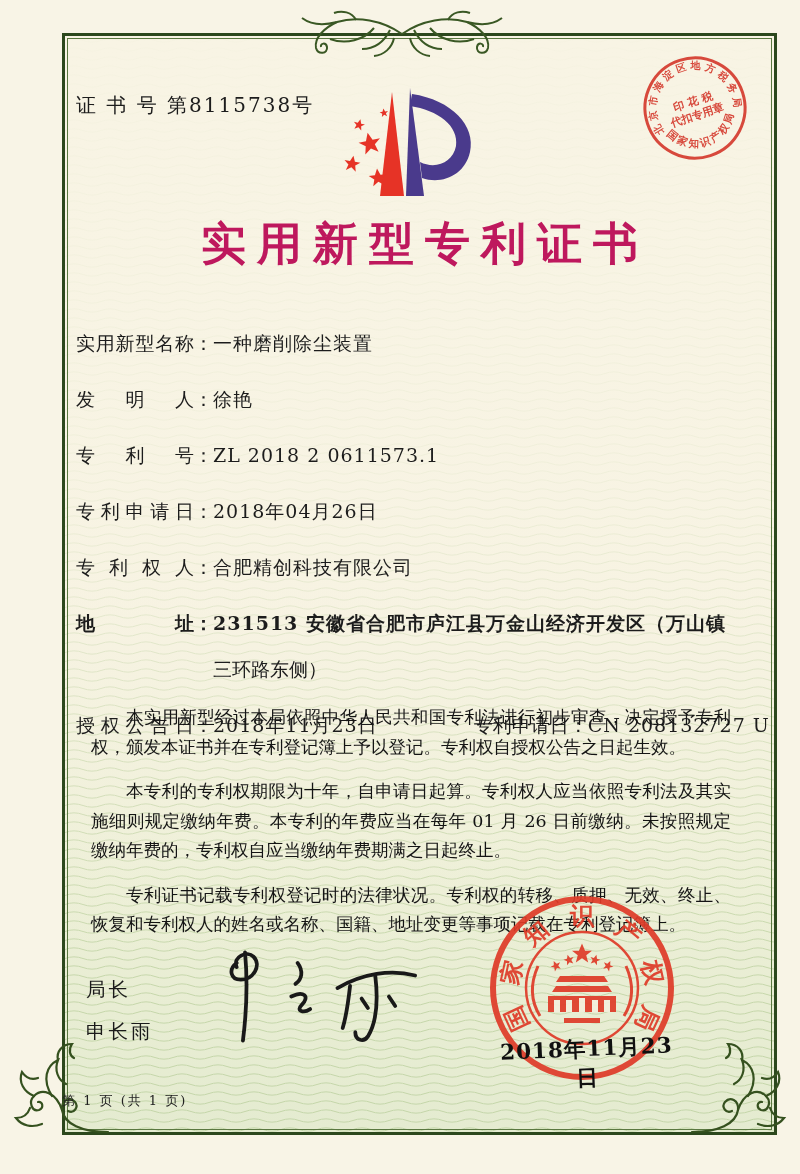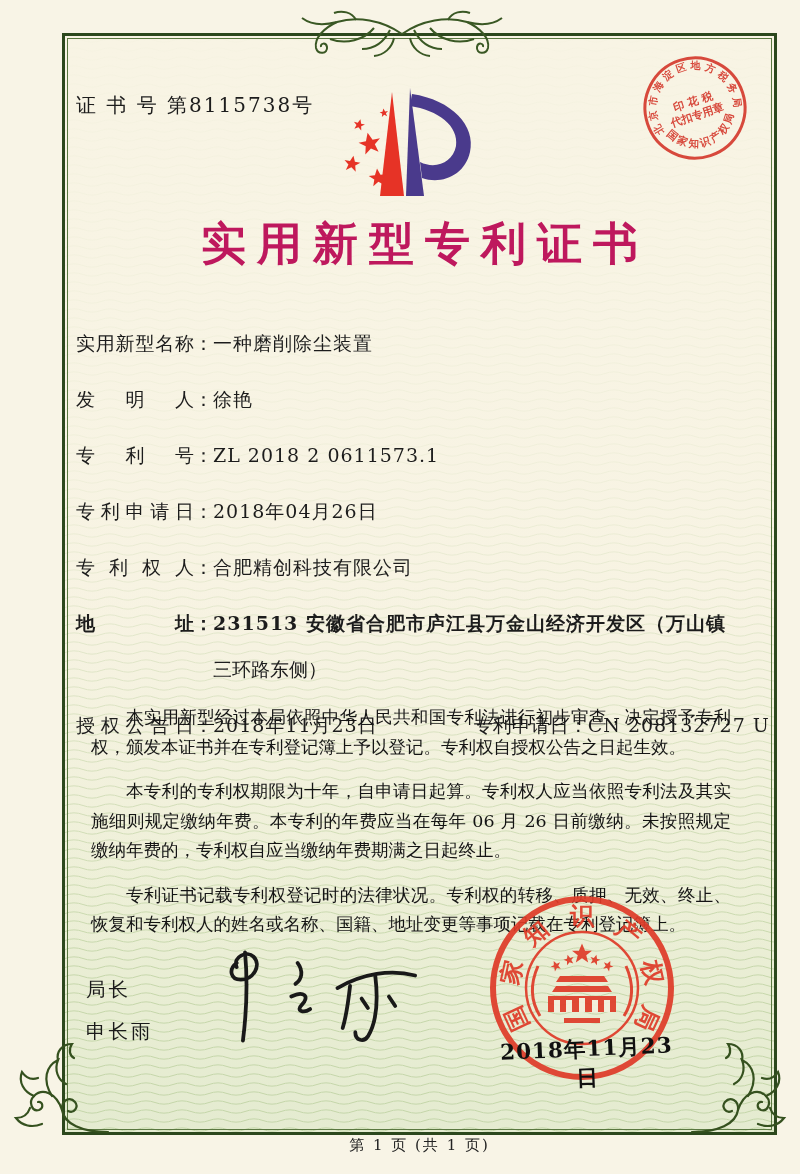--- a/index.html
+++ b/index.html
@@ -56,22 +56,22 @@
   .official{left:86px;font-size:19.5px;letter-spacing:3px;z-index:5;color:#1a1a1a;}
   .sig{left:205px;top:944px;z-index:5;}
   .seal{left:482px;top:888px;z-index:4;}
   .seal-date{
     left:492px;top:1034px;width:190px;text-align:center;z-index:5;
     font-size:21.5px;font-weight:bold;color:#101010;letter-spacing:1px;
     transform:rotate(-2.5deg);
   }
   .stamp{left:633px;top:46px;z-index:5;}
   .footer{
-    left:62px;top:1092px;width:715px;text-align:center;z-index:4;
-    font-size:15px;letter-spacing:2px;color:#222;margin-top:44px;
+    left:62px;top:1092px;width:715px;z-index:4;
+    font-size:13px;letter-spacing:2px;color:#222;
   }
   .ornament{z-index:4;pointer-events:none;}
 </style>
 </head>
 <body>
 
 <div class="abs inner-bg"></div>
 
 <svg class="abs waves" width="709" height="1096" viewBox="0 0 709 1096" preserveAspectRatio="none">
   <defs>
@@ -182,21 +182,21 @@
       <span class="flabel">授权公告日</span><span class="fcolon">：</span><span class="fvalue">2018年11月23日</span>
     </span>
     <span class="grant-right">
       <span>专利申请日</span><span class="fcolon">：</span><span class="fvalue">CN 208132727 U</span>
     </span>
   </div>
 </div>
 
 <div class="abs body-text">
   <p>本实用新型经过本局依照中华人民共和国专利法进行初步审查，决定授予专利权，颁发本证书并在专利登记簿上予以登记。专利权自授权公告之日起生效。</p>
-  <p>本专利的专利权期限为十年，自申请日起算。专利权人应当依照专利法及其实施细则规定缴纳年费。本专利的年费应当在每年 06 月 26 日前缴纳。未按照规定缴纳年费的，专利权自应当缴纳年费期满之日起终止。</p>
+  <p>本专利的专利权期限为十年，自申请日起算。专利权人应当依照专利法及其实施细则规定缴纳年费。本专利的年费应当在每年 01 月 26 日前缴纳。未按照规定缴纳年费的，专利权自应当缴纳年费期满之日起终止。</p>
   <p>专利证书记载专利权登记时的法律状况。专利权的转移、质押、无效、终止、恢复和专利权人的姓名或名称、国籍、地址变更等事项记载在专利登记簿上。</p>
 </div>
 
 <div class="abs official" style="top:976px;font-family:Liberation Mono, monospace;">局长</div>
 <div class="abs official" style="top:1018px;">申长雨</div>
 
 <svg class="abs sig" width="225" height="105" viewBox="0 0 210 100">
   <g fill="none" stroke="#191919" stroke-width="3.6" stroke-linecap="round">
     <path d="M28,22 C24,12 38,6 44,12 C52,20 44,34 32,34 C22,34 20,24 28,18"></path>
     <path d="M36,8 C38,30 38,60 34,92"></path>

